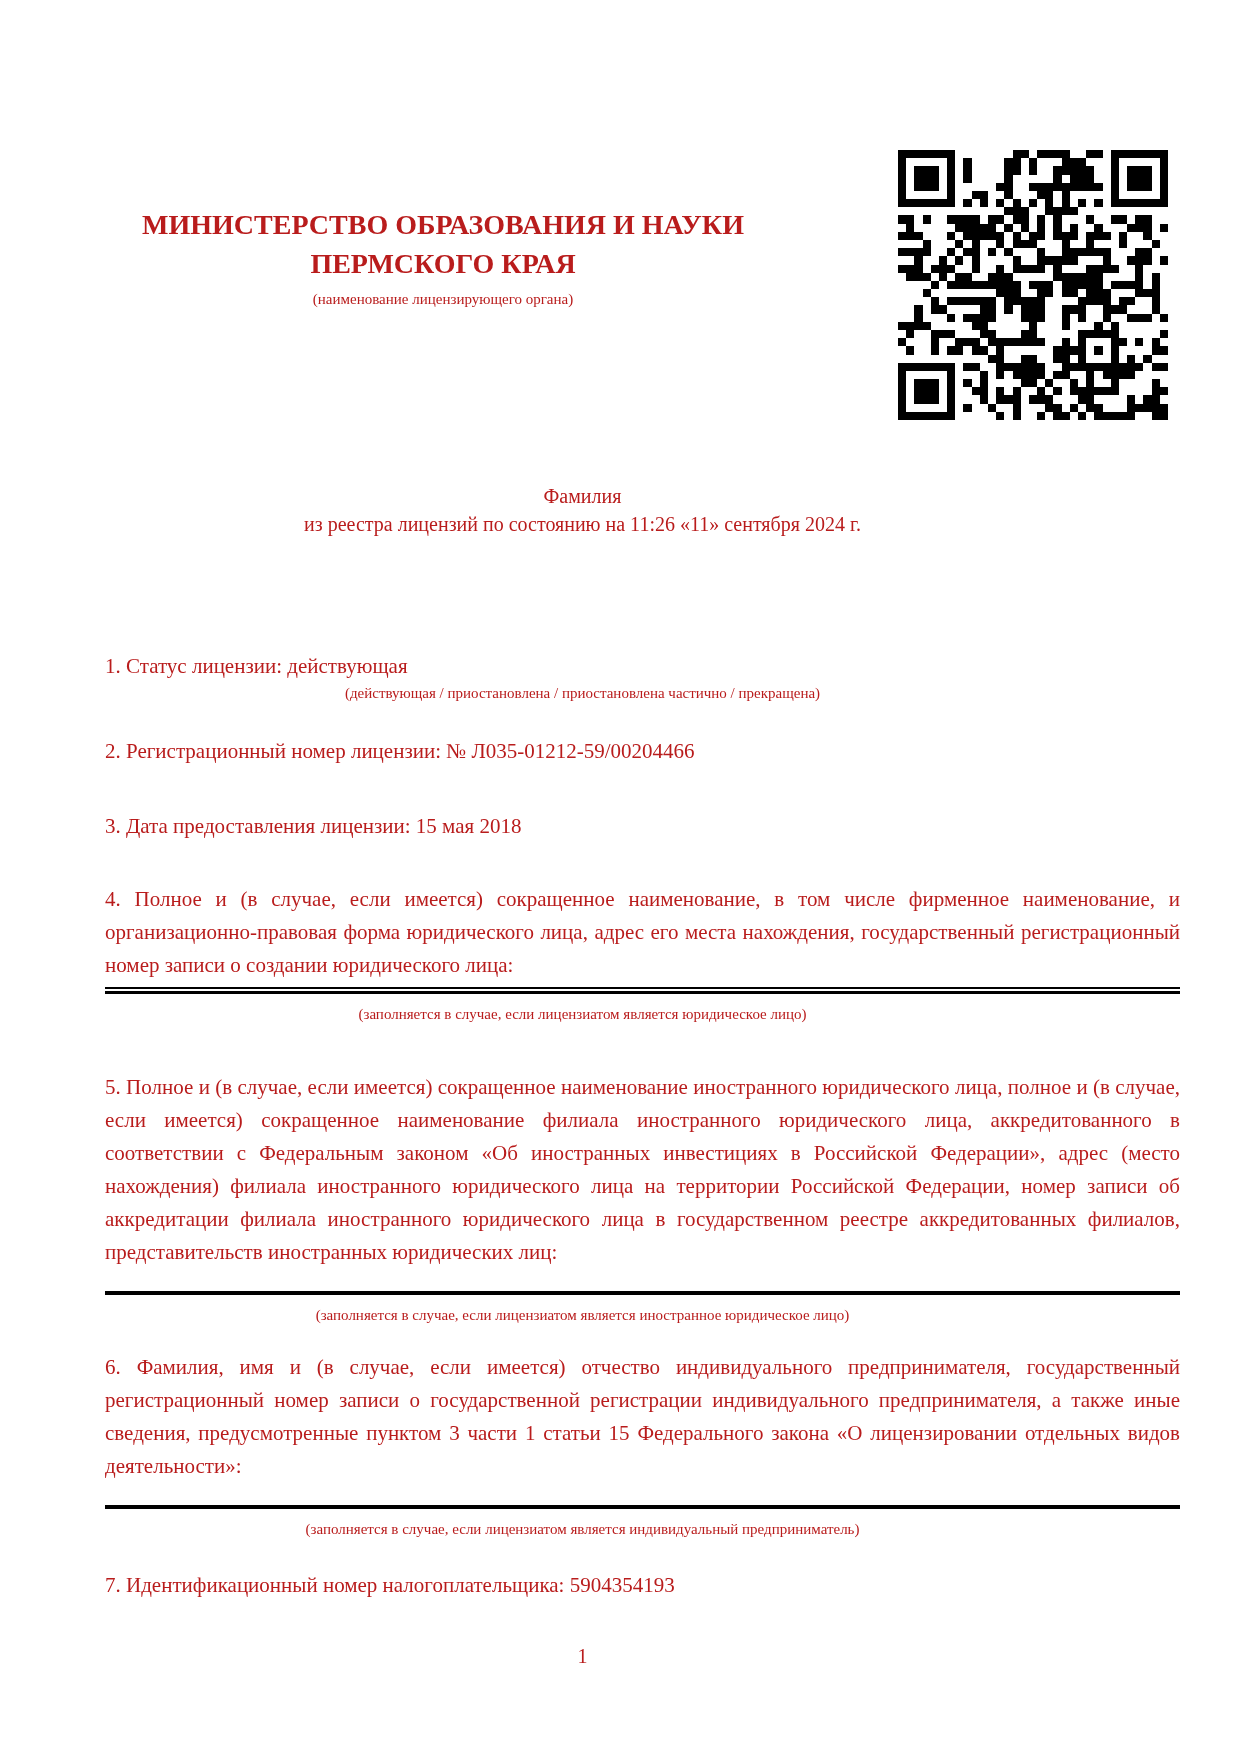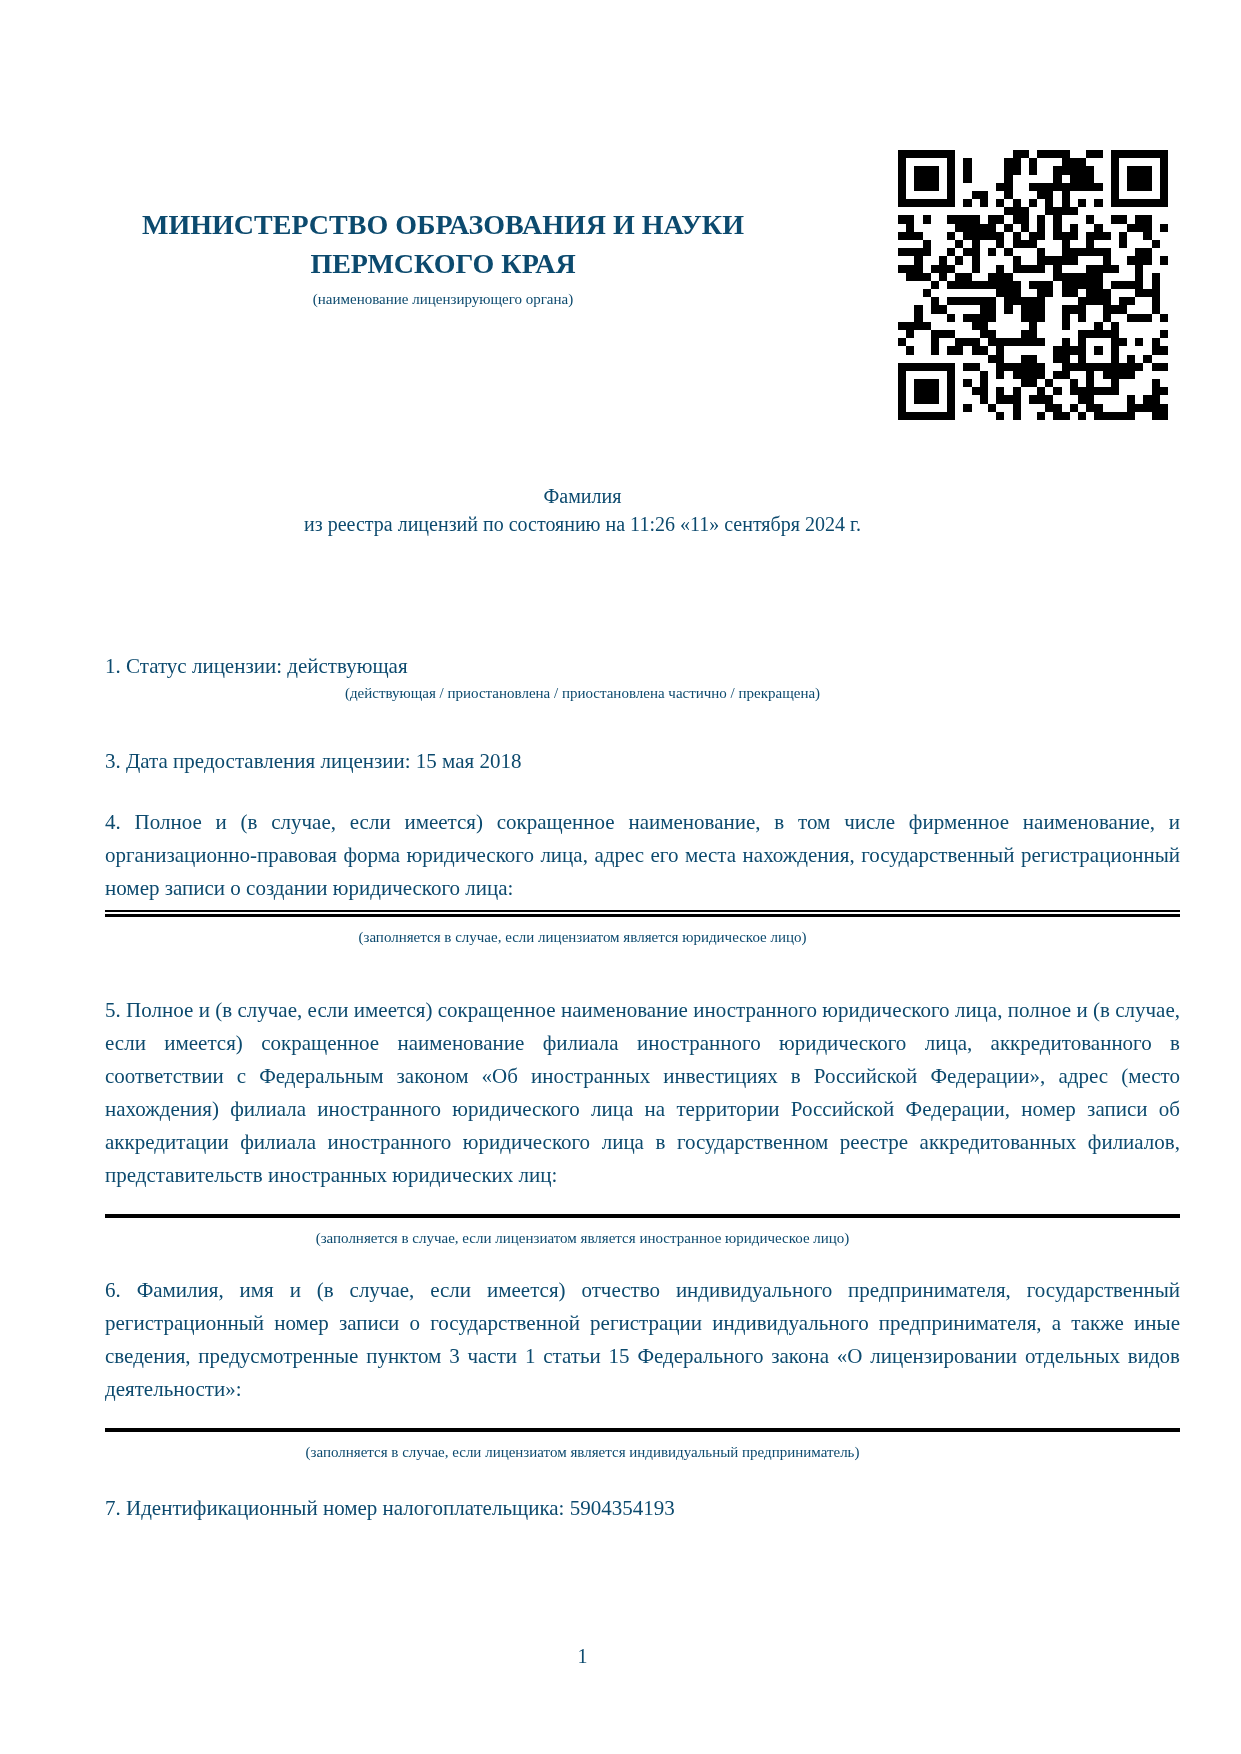--- a/index.html
+++ b/index.html
@@ -2,21 +2,21 @@
 <html lang="ru"><head>
 <meta charset="utf-8">
 <style>
   html,body { margin:0; padding:0; background:#888; }
   .page {
     position: relative;
     width: 1241px;
     height: 1754px;
     margin: 0 auto;
     background: #ffffff;
-    color: #0c4a6e;
+    color: #b91c1c;
     font-family: "Liberation Serif", "DejaVu Serif", serif;
     overflow: hidden;
   }
   .header { position: relative; height: 420px; }
   .header-left {
     position: absolute; left: 105px; top: 205px; width: 676px;
     text-align: center;
   }
   .ministry-title { font-size: 28px; font-weight: bold; line-height: 39px; }
   .ministry-caption { font-size: 15px; margin-top: 8px; }
@@ -27,21 +27,21 @@
   .qr svg { width: 270px; height: 270px; display:block; }
   .content { padding: 0 61px 0 105px; }
   .centered { text-align: center; margin-right: 120px; }
   .doc-title { margin-top: 62px; font-size: 20px; line-height: 28px; }
   .body-item { font-size: 21px; line-height: 33px; text-align: justify; }
   .small-caption { font-size: 15px; line-height: 20px; }
   .mt-item1   { margin-top: 112px; }
   .mt-cap     { }
   .mt-item2   { margin-top: 32px; }
   .mt-item3   { margin-top: 42px; }
-  .mt-item4   { margin-top: 28px; }
+  .mt-item4   { margin-top: 40px; }
   .mt-item5   { margin-top: 47px; }
   .mt-item6   { margin-top: 26px; }
   .mt-item7   { margin-top: 30px; }
   .rule-double {
     margin-top: 5px;
     height: 2px;
     border-top: 2px solid #000;
     border-bottom: 3px solid #000;
   }
   .rule-thick {
@@ -619,20 +619,21 @@
   <div class="content">
 
     <div class="doc-title centered">
       <div>Фамилия</div>
       <div>из реестра лицензий по состоянию на 11:26 «11» сентября 2024 г.</div>
     </div>
 
     <div class="body-item mt-item1">1. Статус лицензии: действующая</div>
     <div class="small-caption centered mt-cap">(действующая / приостановлена / приостановлена частично / прекращена)</div>
 
+    <div class="body-item mt-item2">2. Регистрационный номер лицензии: № Л035-01212-59/00204466</div>
 
     <div class="body-item mt-item3">3. Дата предоставления лицензии: 15 мая 2018</div>
 
     <div class="body-item mt-item4">4. Полное и (в случае, если имеется) сокращенное наименование, в том числе фирменное наименование, и организационно-правовая форма юридического лица, адрес его места нахождения, государственный регистрационный номер записи о создании юридического лица:</div>
     <div class="rule-double"></div>
     <div class="small-caption centered rule-caption">(заполняется в случае, если лицензиатом является юридическое лицо)</div>
 
     <div class="body-item mt-item5">5. Полное и (в случае, если имеется) сокращенное наименование иностранного юридического лица, полное и (в случае, если имеется) сокращенное наименование филиала иностранного юридического лица, аккредитованного в соответствии с Федеральным законом «Об иностранных инвестициях в Российской Федерации», адрес (место нахождения) филиала иностранного юридического лица на территории Российской Федерации, номер записи об аккредитации филиала иностранного юридического лица в государственном реестре аккредитованных филиалов, представительств иностранных юридических лиц:</div>
     <div class="rule-thick"></div>
     <div class="small-caption centered rule-caption">(заполняется в случае, если лицензиатом является иностранное юридическое лицо)</div>

